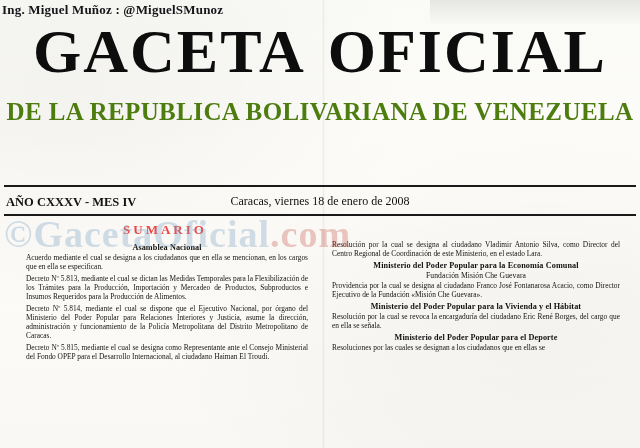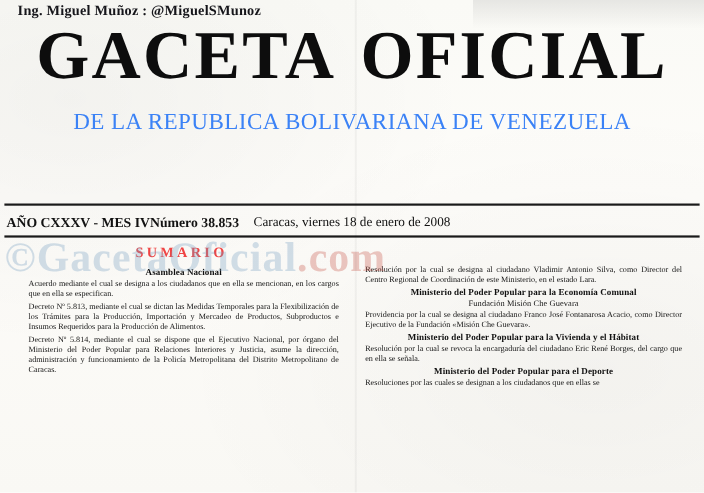--- a/index.html
+++ b/index.html
@@ -43,21 +43,21 @@
     pointer-events: none;
     padding-left: 4px;
   }
   #watermark .wm-red {
     color: rgba(196, 74, 60, 0.30);
   }
 
   
   #credit-line {
     position: absolute;
-    left: 16px;
+    left: 2px;
     top: 2px;
     font-family: "Liberation Serif", serif;
     font-size: 13px;
     font-weight: bold;
     color: #15151a;
     letter-spacing: 0.2px;
   }
 
   
   #masthead {
@@ -74,24 +74,24 @@
     line-height: 1.0;
     letter-spacing: 2px;
     color: #0d0d0d;
     white-space: nowrap;
   }
   #masthead-title .gap { display: inline-block; width: 22px; }
 
   #masthead-sub {
     margin-top: 16px;
     font-family: "Liberation Serif", serif;
-    font-weight: normal;
-    font-size: 21px;
+    font-weight: bold;
+    font-size: 25px;
     letter-spacing: 0.4px;
-    color: #3b82f6;
+    color: #4d7c0f;
     white-space: nowrap;
   }
 
   
   .rule {
     position: absolute;
     left: 4px;
     width: 632px;
     border-top: 2px solid #1a1a1a;
   }
@@ -100,20 +100,21 @@
 
   
   #issue-line {
     position: absolute;
     left: 0;
     top: 192px;
     width: 640px;
     height: 20px;
     display: flex;
     align-items: center;
+    justify-content: space-between;
     padding: 0 6px;
     box-sizing: border-box;
     font-family: "Liberation Serif", serif;
     font-size: 12.5px;
     font-weight: bold;
     color: #121212;
   }
   #issue-center {
     position: absolute;
     left: 0;
@@ -210,34 +211,34 @@
 
   <div id="masthead">
     <div id="masthead-title"><span>GACETA</span><span class="gap"></span><span>OFICIAL</span></div>
     <div id="masthead-sub">DE LA REPUBLICA BOLIVARIANA DE VENEZUELA</div>
   </div>
 
   <div class="rule" id="rule-top"></div>
 
   <div id="issue-line">
     <span>AÑO CXXXV - MES IV</span>
-    <span>Número 38.853</span>
   </div>
   <div id="issue-center" style="top:194px;">Caracas, viernes 18 de enero de 2008</div>
 
   <div class="rule" id="rule-bottom"></div>
 
   <div id="sumario">SUMARIO</div>
 
   <div id="columns">
     <div class="column left">
         <div class="org">Asamblea Nacional</div>
         <div class="entry">Acuerdo mediante el cual se designa a los ciudadanos que en ella se mencionan, en los cargos que en ella se especifican.</div>
         <div class="entry">Decreto Nº 5.813, mediante el cual se dictan las Medidas Temporales para la Flexibilización de los Trámites para la Producción, Importación y Mercadeo de Productos, Subproductos e Insumos Requeridos para la Producción de Alimentos.</div>
         <div class="entry">Decreto Nº 5.814, mediante el cual se dispone que el Ejecutivo Nacional, por órgano del Ministerio del Poder Popular para Relaciones Interiores y Justicia, asume la dirección, administración y funcionamiento de la Policía Metropolitana del Distrito Metropolitano de Caracas.</div>
+        <div class="entry">Decreto Nº 5.815, mediante el cual se designa como Representante ante el Consejo Ministerial del Fondo OPEP para el Desarrollo Internacional, al ciudadano Haiman El Troudi.</div>
       </div>
     <div class="column right">
         <div class="entry">Resolución por la cual se designa al ciudadano Vladimir Antonio Silva, como Director del Centro Regional de Coordinación de este Ministerio, en el estado Lara.</div>
         <div class="org">Ministerio del Poder Popular para la Economía Comunal</div>
         <div class="org sub">Fundación Misión Che Guevara</div>
         <div class="entry">Providencia por la cual se designa al ciudadano Franco José Fontanarosa Acacio, como Director Ejecutivo de la Fundación «Misión Che Guevara».</div>
         <div class="org">Ministerio del Poder Popular para la Vivienda y el Hábitat</div>
         <div class="entry">Resolución por la cual se revoca la encargaduría del ciudadano Eric René Borges, del cargo que en ella se señala.</div>
         <div class="org">Ministerio del Poder Popular para el Deporte</div>
         <div class="entry">Resoluciones por las cuales se designan a los ciudadanos que en ellas se</div>

